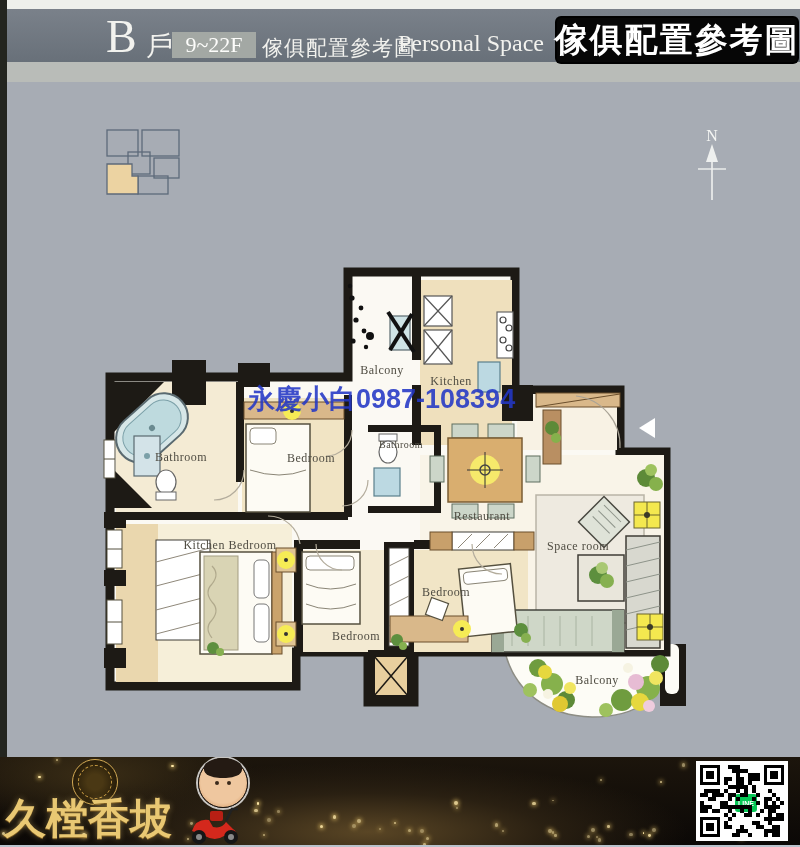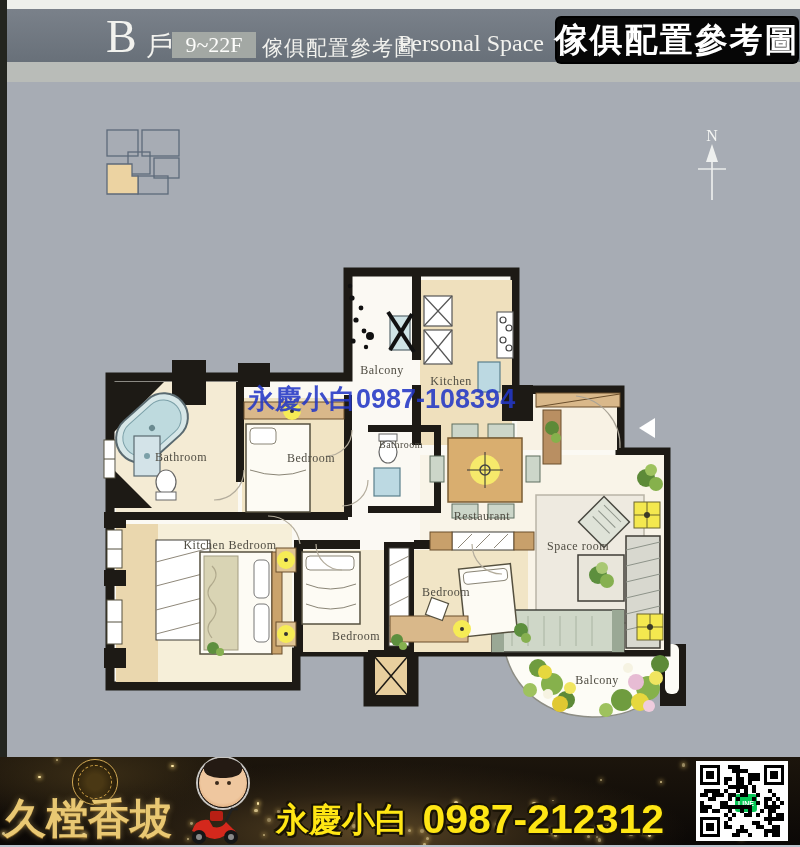--- a/index.html
+++ b/index.html
@@ -448,24 +448,20 @@
     <div class="avatar"></div>
     <svg class="scooter" width="58" height="46" viewBox="0 0 58 46">
       <path d="M40,22 L46,10 L52,10" stroke="#222" stroke-width="2.5" fill="none"></path>
       <rect x="24" y="12" width="13" height="10" rx="2" fill="#b81f14"></rect>
       <path d="M6,32 Q10,19 23,21 L27,28 Q36,30 40,23 L47,30 Q51,32 49,36 L38,37 Q29,43 19,37 Z" fill="#d4281c"></path>
       <circle cx="13" cy="38" r="7" fill="#161616"></circle>
         <circle cx="13" cy="38" r="3" fill="#8a8a8a"></circle>
       <circle cx="45" cy="38" r="7" fill="#161616"></circle>
         <circle cx="45" cy="38" r="3" fill="#8a8a8a"></circle>
     </svg>
-    <div class="phone-row">
-      <span class="agent-name">永慶小白</span>
-      <span class="phone-number">0987-212312</span>
-    </div>
     <div class="qr">
       <div class="qr-grid" id="qr-grid">
         <div class="qf tl"></div>
         <div class="qf tr"></div>
         <div class="qf bl"></div>
         <div class="line-dot">LINE</div>
       <div class="qm" style="left: 28px; top: 0px;"></div>
           <div class="qm" style="left: 32px; top: 0px;"></div>
           <div class="qm" style="left: 36px; top: 0px;"></div>
           <div class="qm" style="left: 32px; top: 4px;"></div>

